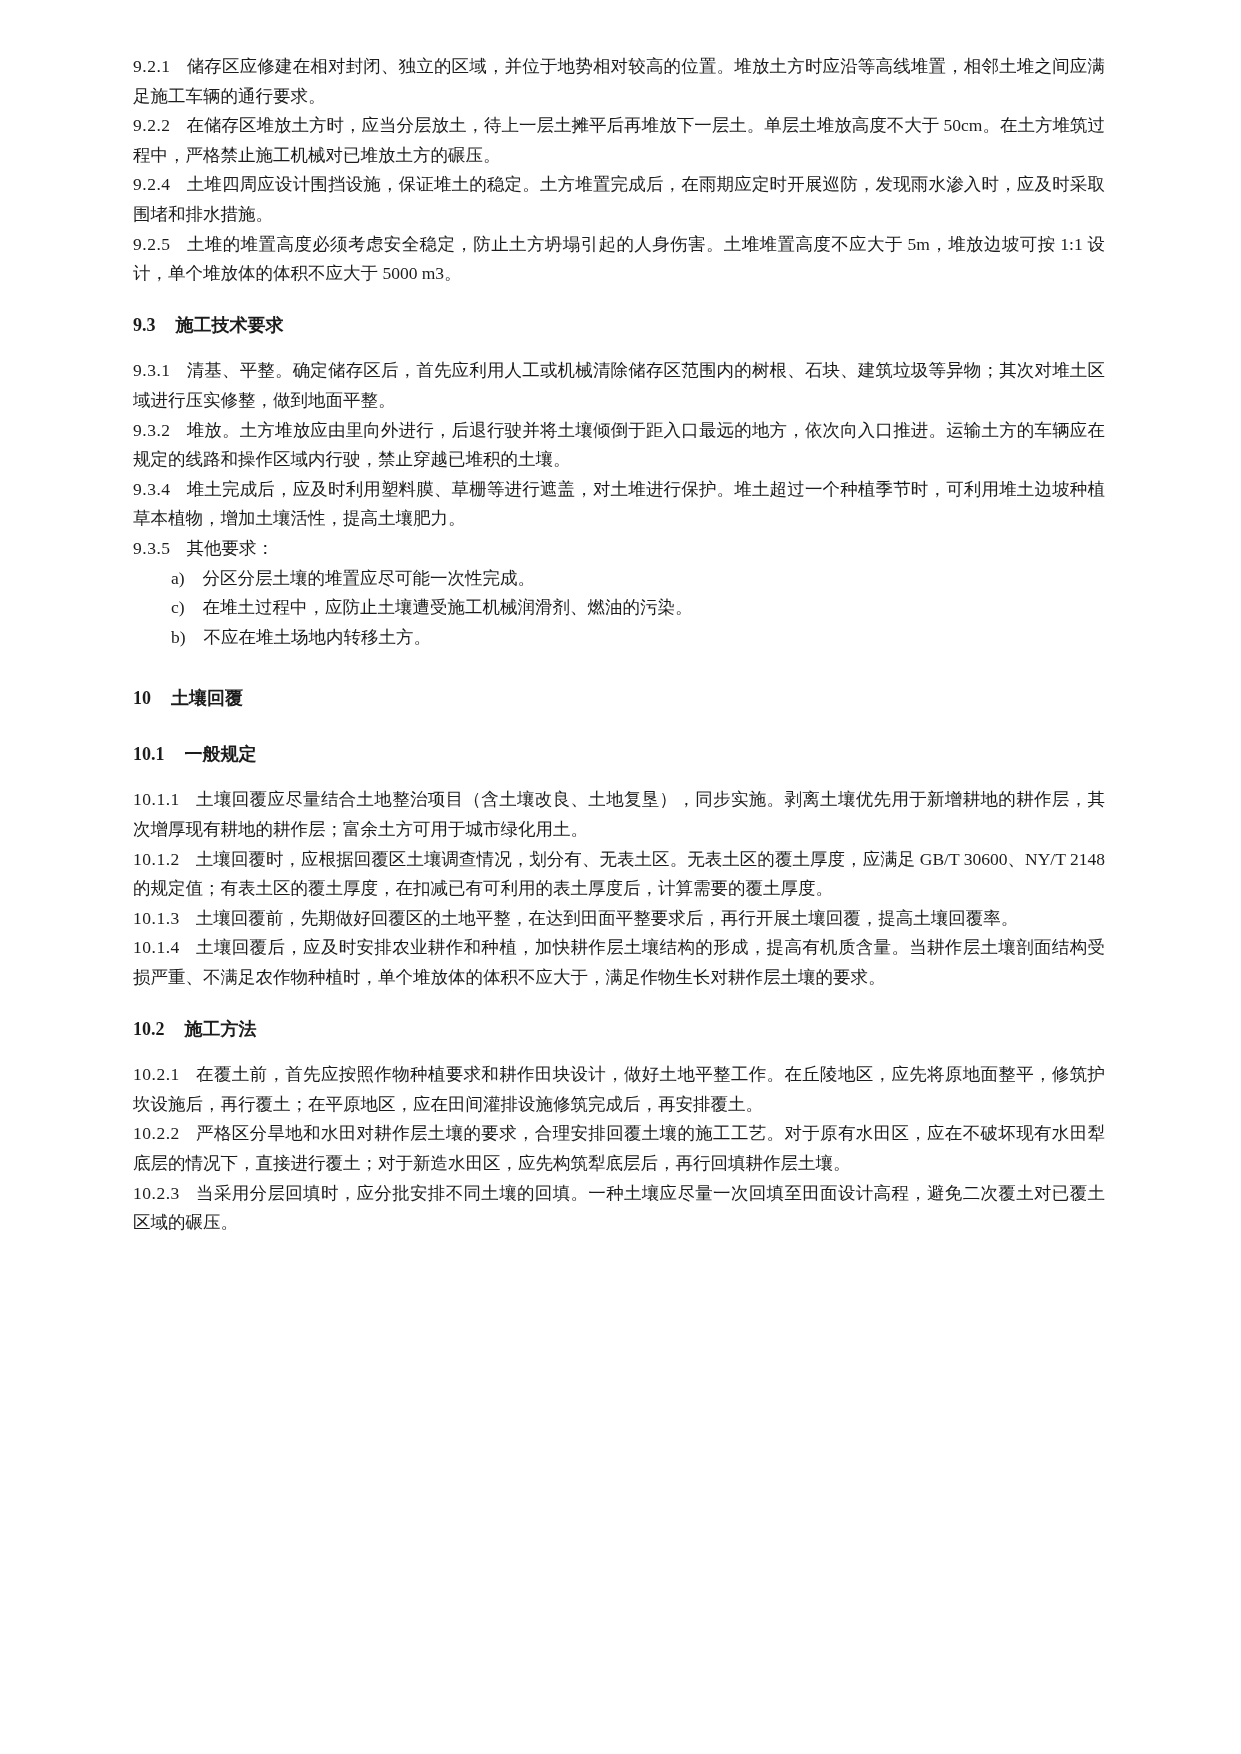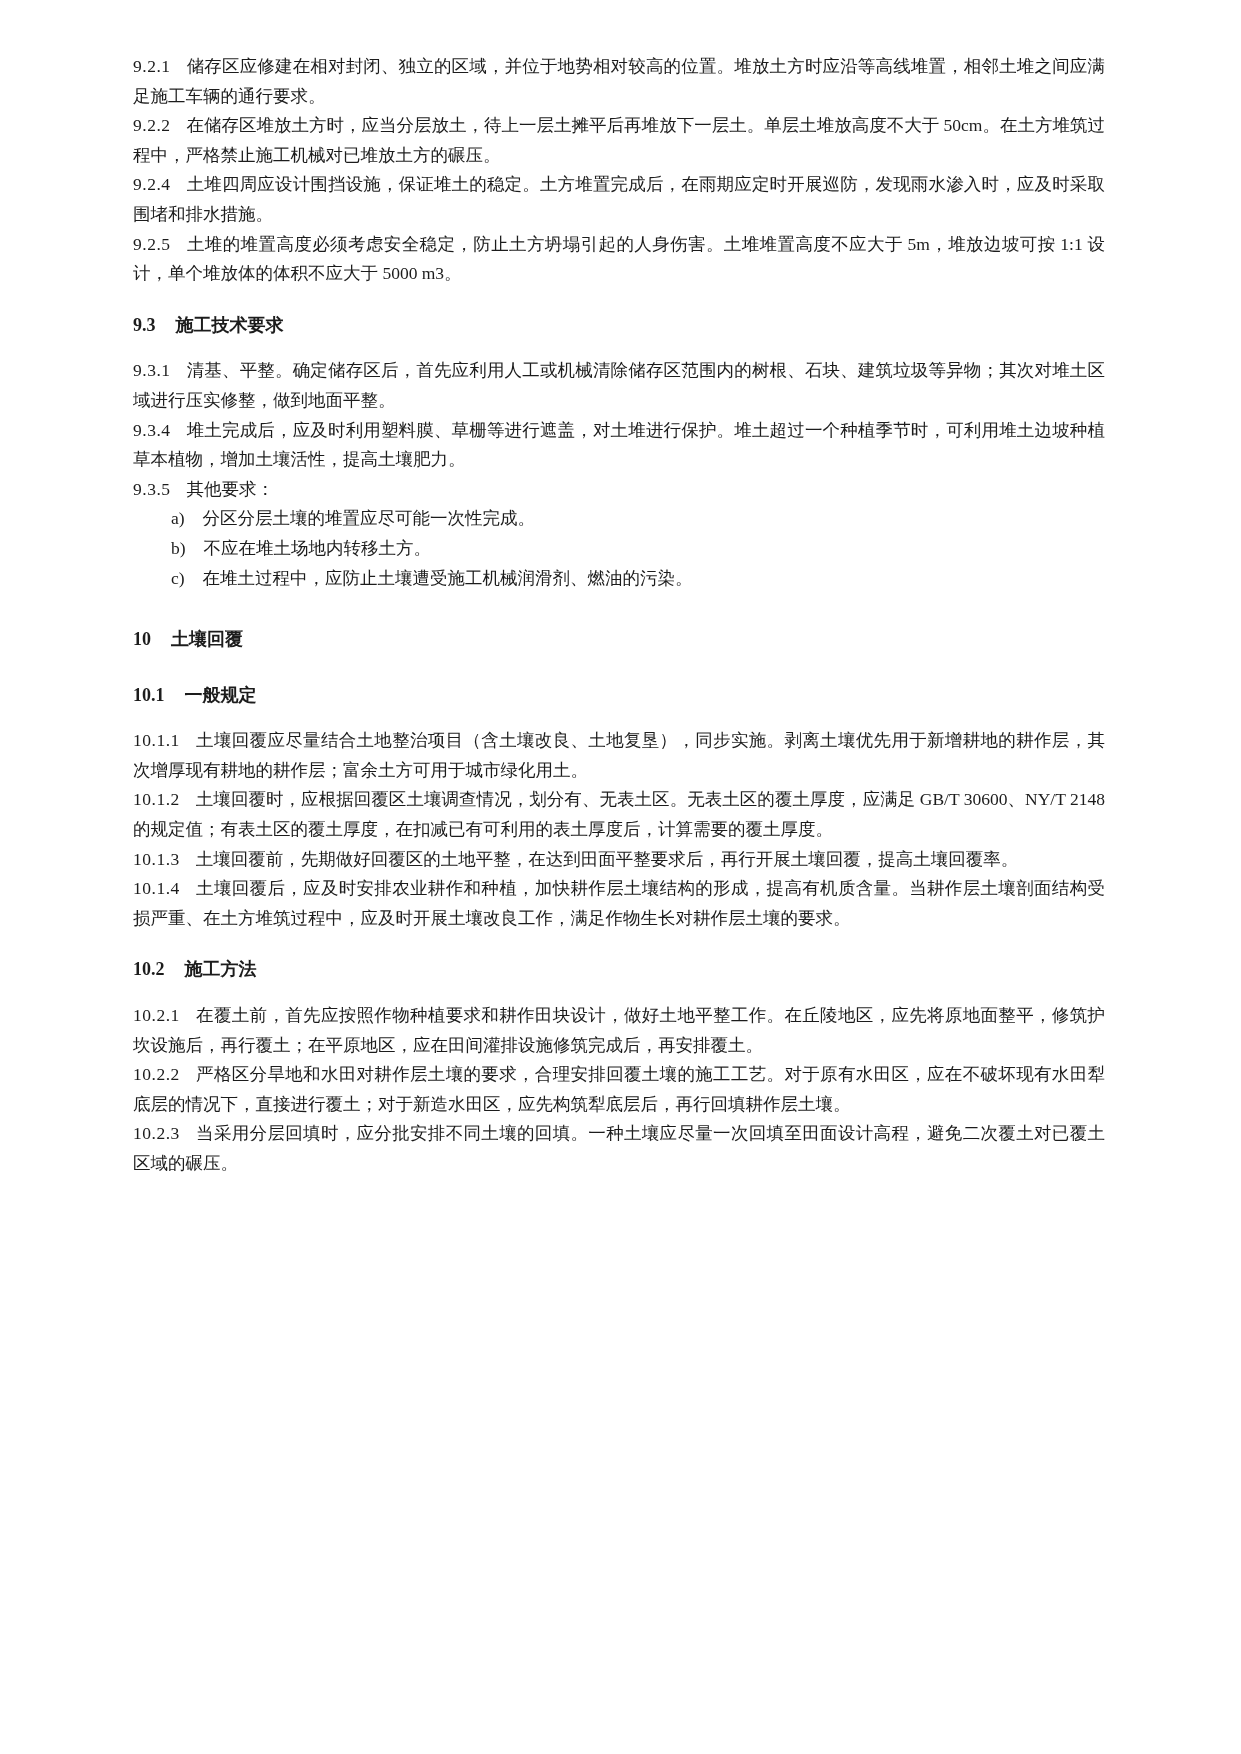--- a/index.html
+++ b/index.html
@@ -63,43 +63,44 @@
 
 
   <p class="para"><span class="num">9.2.4</span><span>土堆四周应设计围挡设施，保证堆土的稳定。土方堆置完成后，在雨期应定时开展巡防，发现雨水渗入时，应及时采取围堵和排水措施。</span></p>
 
   <p class="para"><span class="num">9.2.5</span><span>土堆的堆置高度必须考虑安全稳定，防止土方坍塌引起的人身伤害。土堆堆置高度不应大于 5m，堆放边坡可按 1:1 设计，单个堆放体的体积不应大于 5000 m3。</span></p>
 
   <p class="h-section"><span class="num">9.3</span><span>施工技术要求</span></p>
 
   <p class="para"><span class="num">9.3.1</span><span>清基、平整。确定储存区后，首先应利用人工或机械清除储存区范围内的树根、石块、建筑垃圾等异物；其次对堆土区域进行压实修整，做到地面平整。</span></p>
 
+  <p class="para"><span class="num">9.3.2</span><span>堆放。土方堆放应由里向外进行，后退行驶并将土壤倾倒于距入口最远的地方，依次向入口推进。运输土方的车辆应在规定的线路和操作区域内行驶，禁止穿越已堆积的土壤。</span></p>
 
 
   <p class="para"><span class="num">9.3.4</span><span>堆土完成后，应及时利用塑料膜、草栅等进行遮盖，对土堆进行保护。堆土超过一个种植季节时，可利用堆土边坡种植草本植物，增加土壤活性，提高土壤肥力。</span></p>
 
   <p class="para"><span class="num">9.3.5</span><span>其他要求：</span></p>
 
   <p class="list-item"><span class="num">a)</span><span>分区分层土壤的堆置应尽可能一次性完成。</span></p>
 
+  <p class="list-item"><span class="num">c)</span><span>在堆土过程中，应防止土壤遭受施工机械润滑剂、燃油的污染。</span></p>
+
   <p class="list-item"><span class="num">b)</span><span>不应在堆土场地内转移土方。</span></p>
-
-  <p class="list-item"><span class="num">c)</span><span>在堆土过程中，应防止土壤遭受施工机械润滑剂、燃油的污染。</span></p>
 
   <p class="h-chapter"><span class="num">10</span><span>土壤回覆</span></p>
 
   <p class="h-section"><span class="num">10.1</span><span>一般规定</span></p>
 
   <p class="para"><span class="num">10.1.1</span><span>土壤回覆应尽量结合土地整治项目（含土壤改良、土地复垦），同步实施。剥离土壤优先用于新增耕地的耕作层，其次增厚现有耕地的耕作层；富余土方可用于城市绿化用土。</span></p>
 
   <p class="para"><span class="num">10.1.2</span><span>土壤回覆时，应根据回覆区土壤调查情况，划分有、无表土区。无表土区的覆土厚度，应满足 GB/T 30600、NY/T 2148 的规定值；有表土区的覆土厚度，在扣减已有可利用的表土厚度后，计算需要的覆土厚度。</span></p>
 
   <p class="para"><span class="num">10.1.3</span><span>土壤回覆前，先期做好回覆区的土地平整，在达到田面平整要求后，再行开展土壤回覆，提高土壤回覆率。</span></p>
 
-  <p class="para"><span class="num">10.1.4</span><span>土壤回覆后，应及时安排农业耕作和种植，加快耕作层土壤结构的形成，提高有机质含量。当耕作层土壤剖面结构受损严重、在土方堆筑过程中，应及时开展土壤改良工作，满足作物生长对耕作层土壤的要求。</span></p>
+  <p class="para"><span class="num">10.1.4</span><span>土壤回覆后，应及时安排农业耕作和种植，加快耕作层土壤结构的形成，提高有机质含量。当耕作层土壤剖面结构受损严重、不满足农作物种植时，单个堆放体的体积不应大于，满足作物生长对耕作层土壤的要求。</span></p>
 
   <p class="h-section"><span class="num">10.2</span><span>施工方法</span></p>
 
   <p class="para"><span class="num">10.2.1</span><span>在覆土前，首先应按照作物种植要求和耕作田块设计，做好土地平整工作。在丘陵地区，应先将原地面整平，修筑护坎设施后，再行覆土；在平原地区，应在田间灌排设施修筑完成后，再安排覆土。</span></p>
 
   <p class="para"><span class="num">10.2.2</span><span>严格区分旱地和水田对耕作层土壤的要求，合理安排回覆土壤的施工工艺。对于原有水田区，应在不破坏现有水田犁底层的情况下，直接进行覆土；对于新造水田区，应先构筑犁底层后，再行回填耕作层土壤。</span></p>
 
   <p class="para"><span class="num">10.2.3</span><span>当采用分层回填时，应分批安排不同土壤的回填。一种土壤应尽量一次回填至田面设计高程，避免二次覆土对已覆土区域的碾压。</span></p>
 
 </div>

